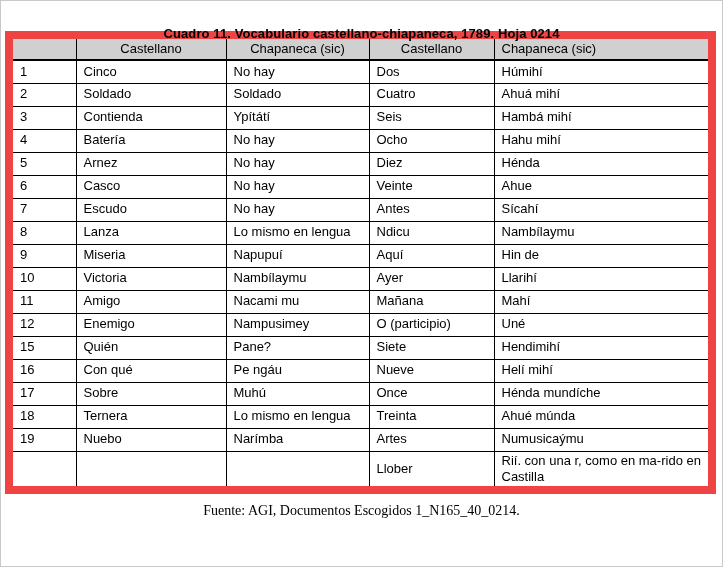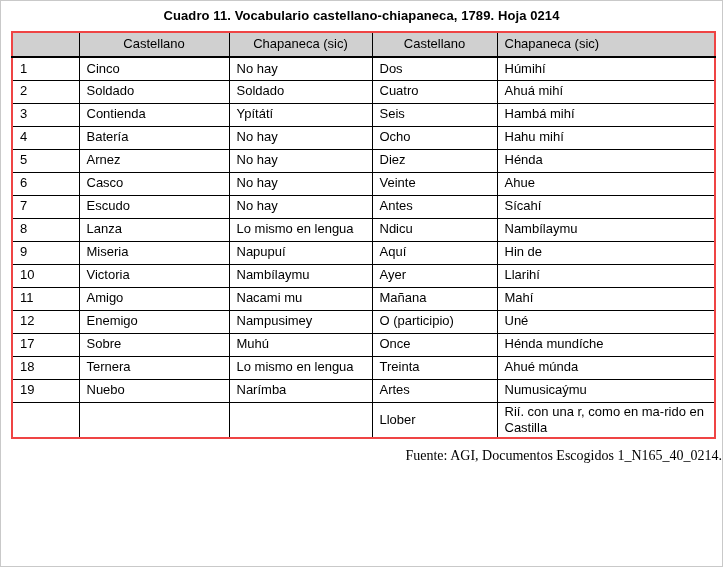--- a/index.html
+++ b/index.html
@@ -13,51 +13,51 @@
   .page {
     width: 723px; height: 567px;
     border: 1px solid #c9c9c9;
     background: #ffffff;
     position: relative;
   }
   .title {
     text-align: center;
     font-size: 13px;
     font-weight: bold;
-    padding-top: 7px;
+    padding-top: 25px;
     letter-spacing: 0.1px;
     height: 30px;
   }
   table.vocab {
     border-collapse: collapse;
     table-layout: fixed;
     width: 703px;
-    margin-left: 10px;
-    border: 2px solid #ef4444;
+    margin-left: 4px;
+    border: 8px solid #ef4444;
   }
   table.vocab th, table.vocab td {
     border: 1px solid #000000;
     font-size: 13px;
     font-weight: normal;
     padding: 1px 7px;
     vertical-align: middle;
     overflow: hidden;
     line-height: 1.25;
   }
   table.vocab thead tr { height: 25px; background: #d0d0d0; }
   table.vocab thead th { border-bottom: 2px solid #000000; }
   table.vocab th.c-cast, table.vocab th.c-chap1 { text-align: center; }
   table.vocab th.c-chap2 { text-align: left; }
   table.vocab tbody tr { height: 23px; }
   table.vocab tbody tr.tall { height: 28px; }
   td.c-num { padding-left: 6px; }
   .footer {
     font-family: "Liberation Serif", serif;
     font-size: 14px;
-    text-align: right;
+    text-align: center;
     margin-top: 9px;
   }
 </style>
 </head>
 <body>
 
 <div class="page">
 
   <div class="title">Cuadro 11. Vocabulario castellano-chiapaneca, 1789. Hoja 0214</div>
 
@@ -157,20 +157,34 @@
     <td class="c-chap">Mahí</td>
   </tr>
         <tr>
     <td class="c-num">12</td>
     <td class="c-cast">Enemigo</td>
     <td class="c-chap">Nampusimey</td>
     <td class="c-cast">O (participio)</td>
     <td class="c-chap">Uné</td>
   </tr>
         <tr>
+    <td class="c-num">15</td>
+    <td class="c-cast">Quién</td>
+    <td class="c-chap">Pane?</td>
+    <td class="c-cast">Siete</td>
+    <td class="c-chap">Hendimihí</td>
+  </tr>
+        <tr>
+    <td class="c-num">16</td>
+    <td class="c-cast">Con qué</td>
+    <td class="c-chap">Pe ngáu</td>
+    <td class="c-cast">Nueve</td>
+    <td class="c-chap">Helí mihí</td>
+  </tr>
+        <tr>
     <td class="c-num">17</td>
     <td class="c-cast">Sobre</td>
     <td class="c-chap">Muhú</td>
     <td class="c-cast">Once</td>
     <td class="c-chap">Hénda mundíche</td>
   </tr>
         <tr>
     <td class="c-num">18</td>
     <td class="c-cast">Ternera</td>
     <td class="c-chap">Lo mismo en lengua</td>

